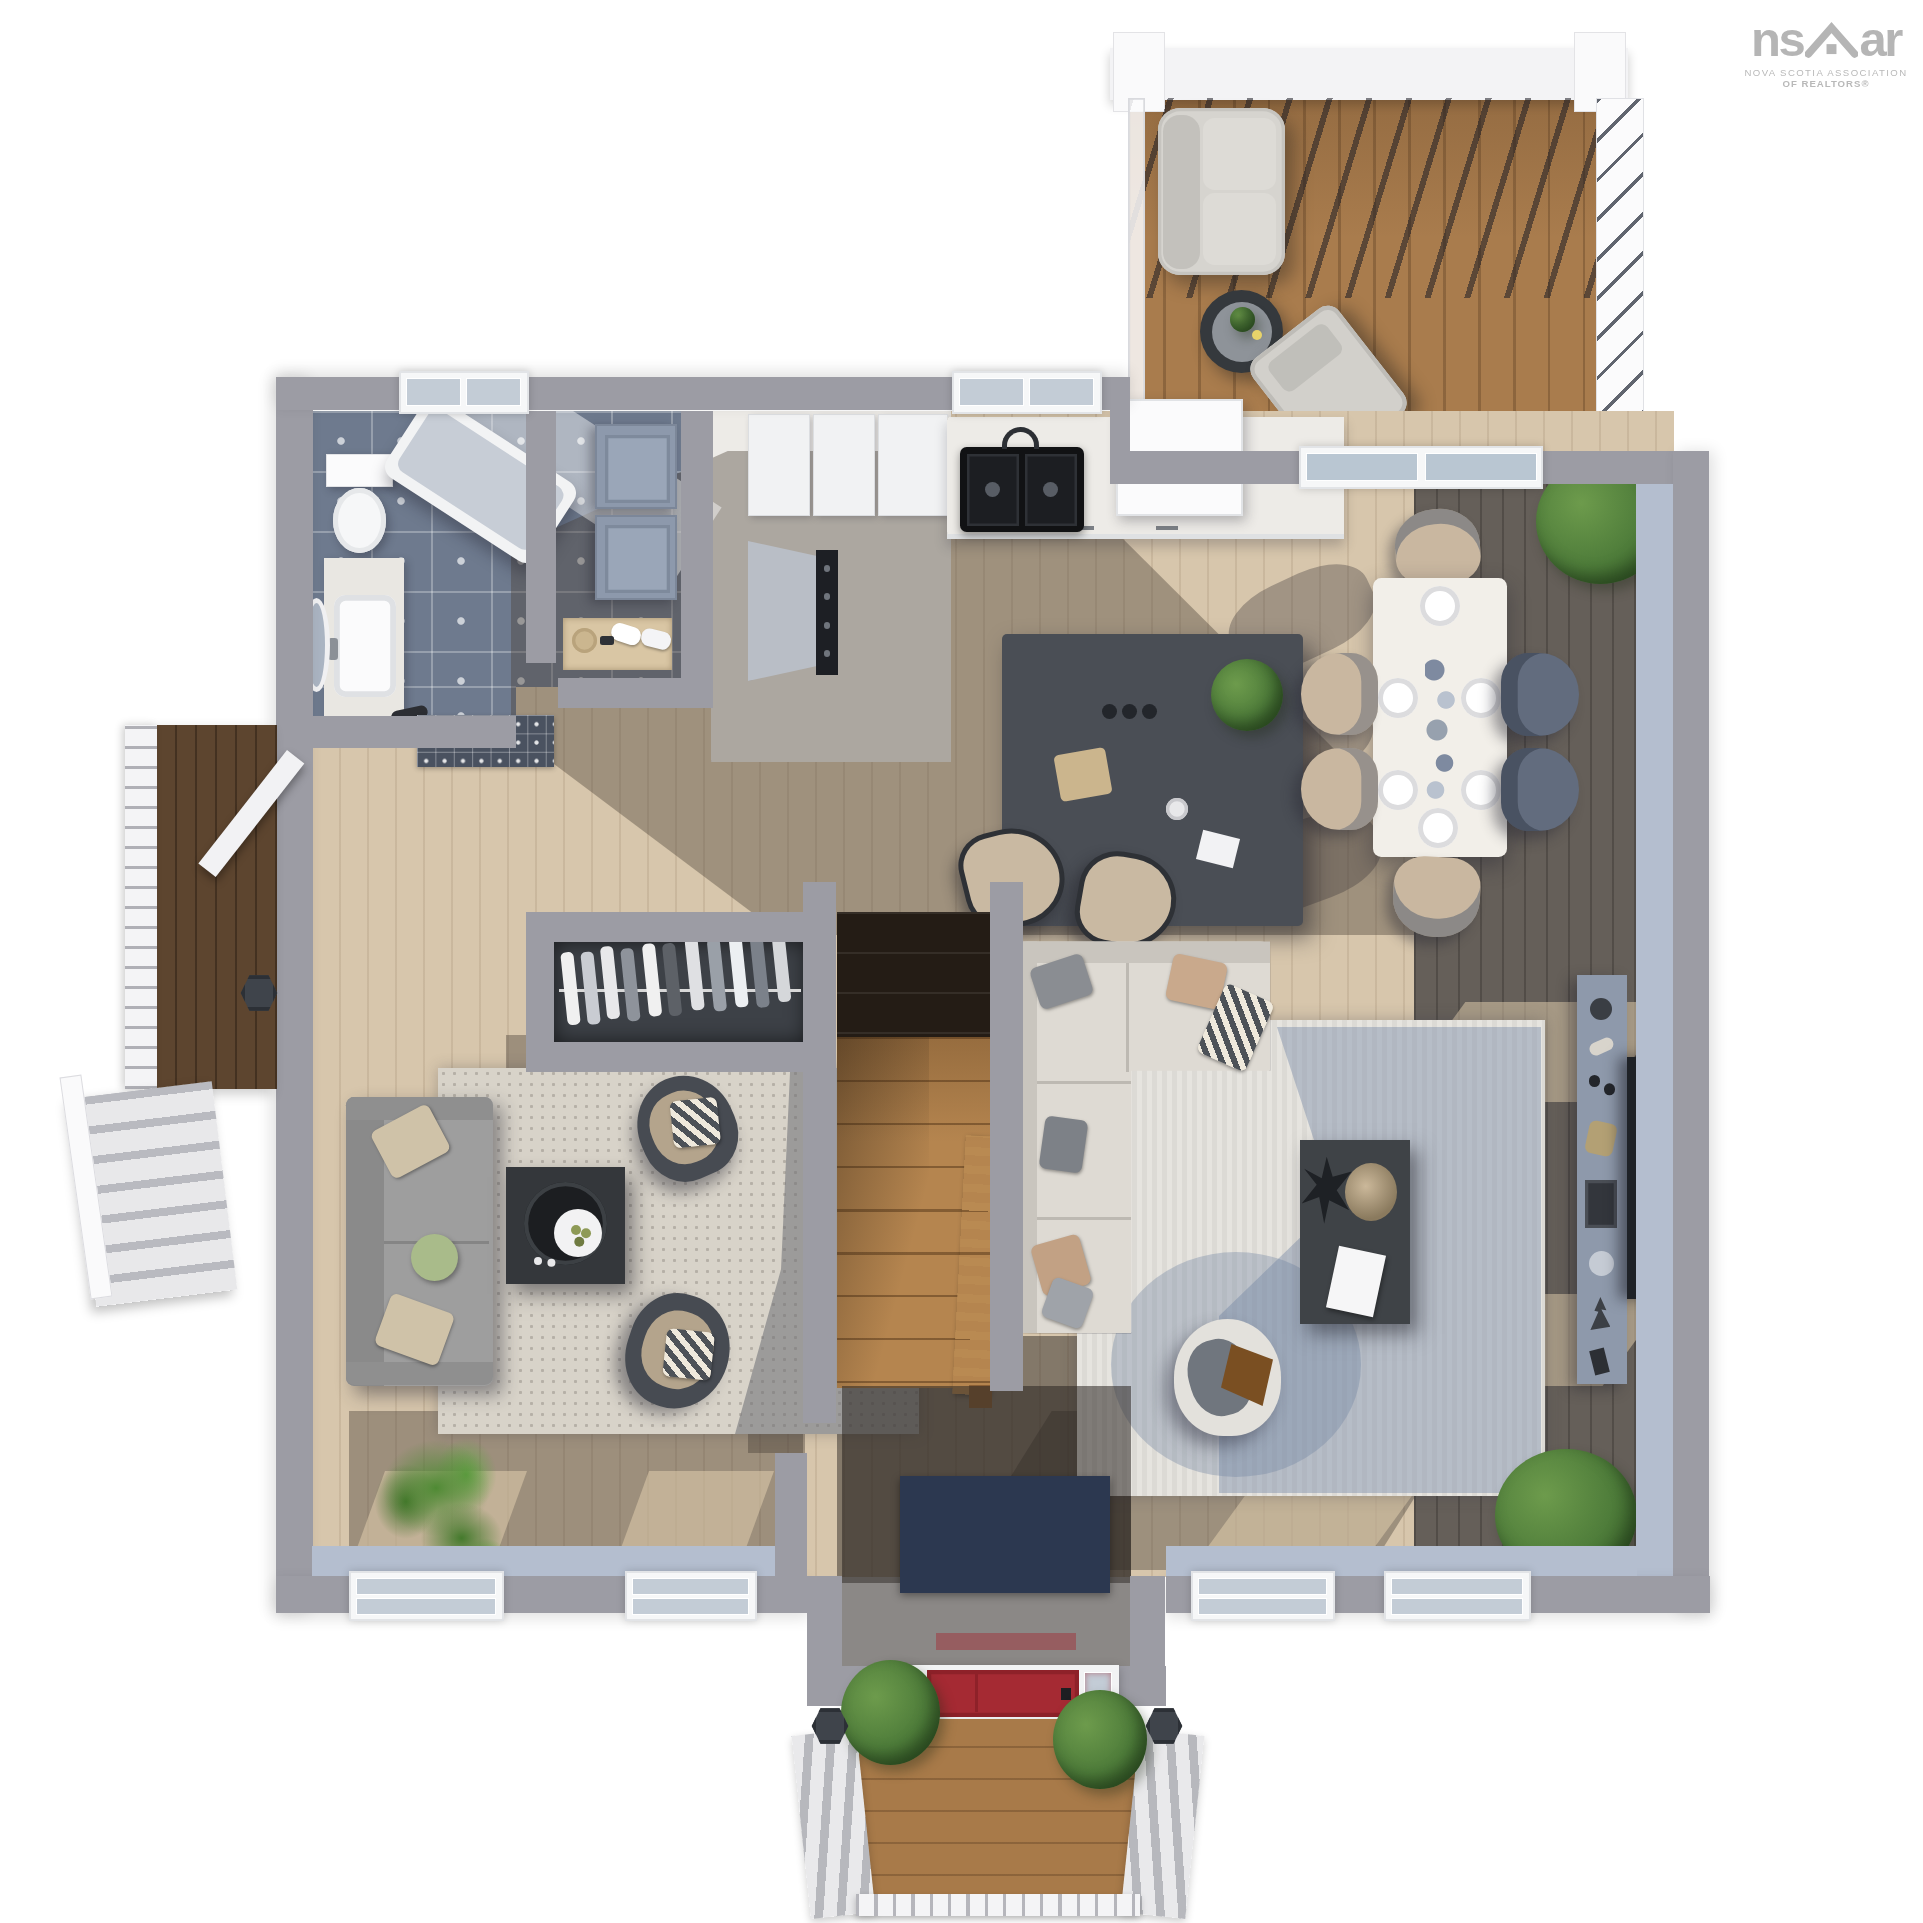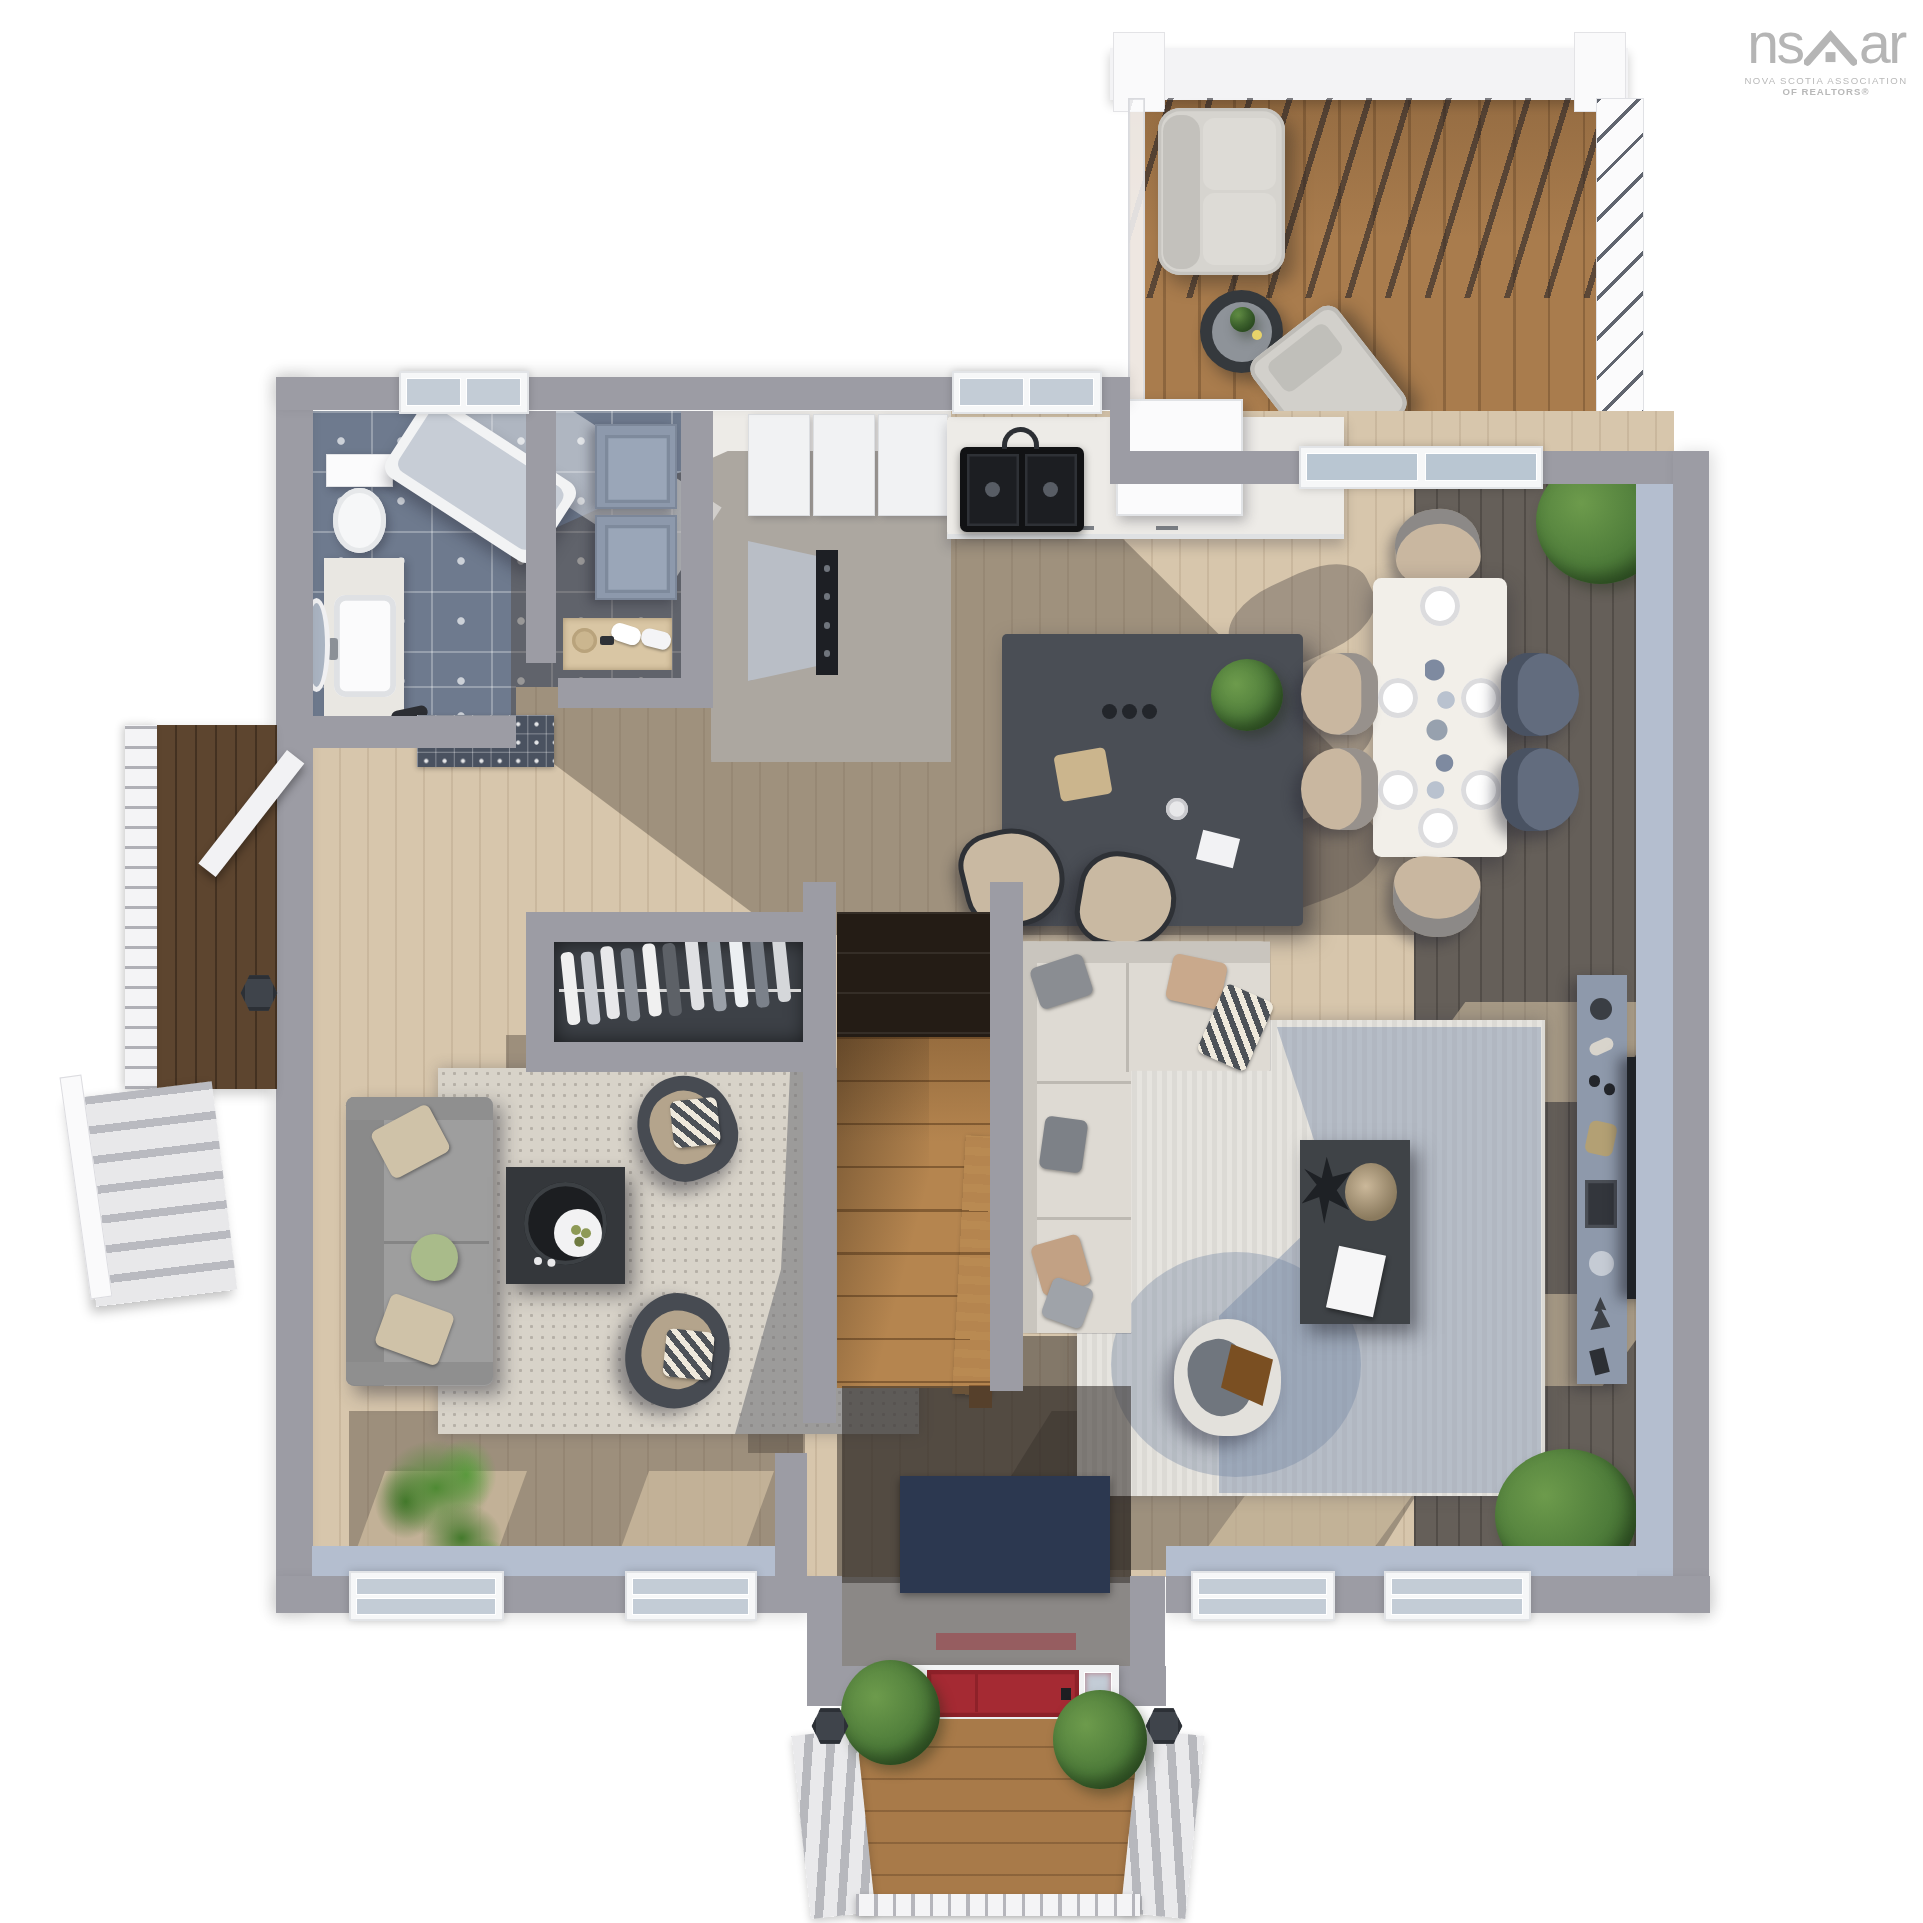--- a/index.html
+++ b/index.html
@@ -16,21 +16,21 @@
   .tile{background-color:#6e7a8e;background-image:radial-gradient(circle,rgba(255,255,255,.65) 0 3.3px,transparent 4.2px),linear-gradient(rgba(255,255,255,.28) 1.7px,transparent 1.7px),linear-gradient(90deg,rgba(255,255,255,.28) 1.7px,transparent 1.7px);background-size:60px 60px;}
   .marble{background-color:#edebe7;background-image:linear-gradient(115deg,rgba(160,160,160,.18) 0 1.7px,transparent 1.7px 50px),linear-gradient(80deg,rgba(160,160,160,.12) 0 0.8px,transparent 0.8px 37px);}
   .win{background:#f6f7f8;border:2.5px solid #e2e4e7;box-shadow:0 0 8.3px rgba(0,0,0,.18);}
   .glass{background:#c3ccd6;border:1.7px solid #ffffff;}
   .lightpool{background:rgba(232,211,178,.5);}
   .plant{border-radius:50%;background:radial-gradient(circle at 35% 35%,#6d9b4c,#4e7c3a 55%,#39602a 85%);box-shadow:5px 6.7px 11.7px rgba(30,40,20,.35), inset -6.7px -8.3px 15px rgba(20,40,15,.5);}
   .hex{clip-path:polygon(25% 3%,75% 3%,98% 50%,75% 97%,25% 97%,2% 50%);background:#3f444b;box-shadow:inset 0 0 0 5px #2c3036;}
   .pillow{border-radius:6.7px;box-shadow:0.8px 1.7px 3.3px rgba(0,0,0,.35);}
   .chev{background:repeating-linear-gradient(45deg,#efe9dc 0 5.8px,#4d5258 5.8px 11.7px);}
   
-  .brand{font-weight:400;font-size:57px;letter-spacing:-2.5px;color:#b5b5b5;line-height:1;}
+  .brand{font-weight:700;font-size:49px;letter-spacing:-2.5px;color:#b5b5b5;line-height:1;}
   .brand-sub{font-size:9.6px;letter-spacing:1.4px;color:#b9b9b9;text-align:center;}
   .brand-sub b{letter-spacing:1px;}
 </style>
 </head>
 <body>
 
 <div class="a" style="left:1110px;top:25px;width:551px;height:434px;">
   <div class="a deckwood" style="left:18.4px;top:73px;width:468px;height:352px;"></div>
 
   <div class="a" style="left:0px;top:23.4px;width:518px;height:52px;background:#f3f3f5;box-shadow:0 5px 10px rgba(0,0,0,.2);"></div>

